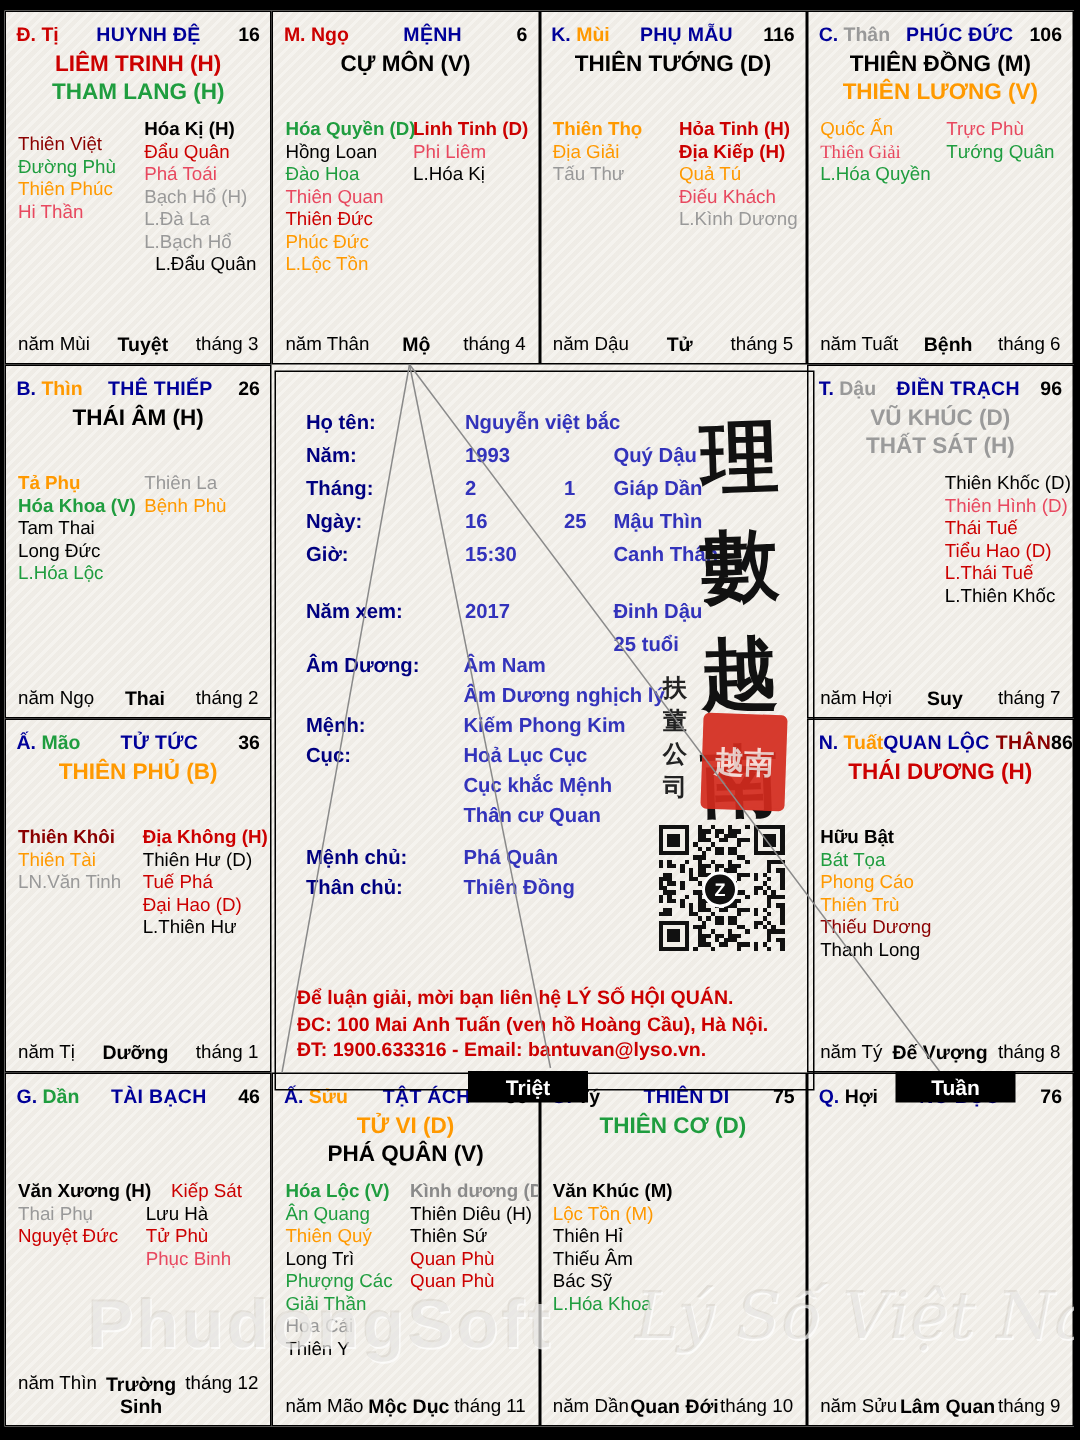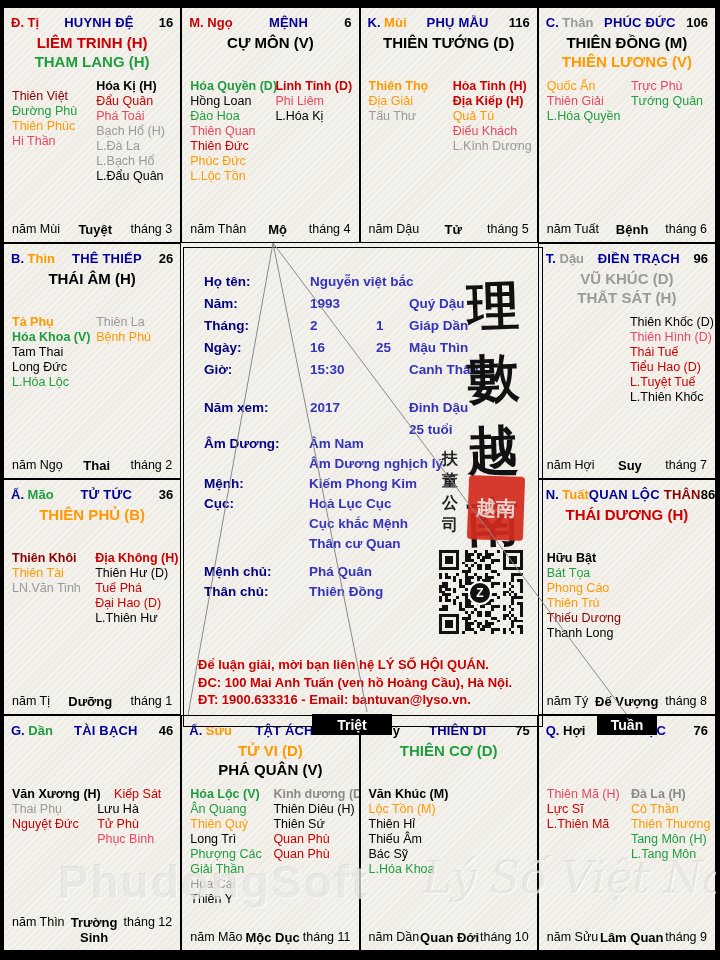--- a/index.html
+++ b/index.html
@@ -91,21 +91,21 @@
             <div style="color: rgb(255, 153, 0);">Thiên Phúc</div>
             <div style="color: rgb(232, 72, 95);">Hi Thần</div>
           </div>
           <div class="colR">
             <div style="color: rgb(0, 0, 0); font-weight: bold;">Hóa Kị (H)</div>
             <div style="color: rgb(204, 0, 0);">Đẩu Quân</div>
             <div style="color: rgb(232, 72, 95);">Phá Toái</div>
             <div style="color: rgb(153, 153, 153);">Bạch Hổ (H)</div>
             <div style="color: rgb(153, 153, 153);">L.Đà La</div>
             <div style="color: rgb(153, 153, 153);">L.Bạch Hổ</div>
-            <div style="color: rgb(0, 0, 0);">L.Đẩu Quân</div>
+            <div style="color: rgb(0, 0, 0); text-align: center;">L.Đẩu Quân</div>
           </div>
         </div>
         <div class="cellfoot">
           <span>năm Mùi</span>
           <span class="cyc">Tuyệt</span>
           <span>tháng 3</span>
         </div>
       </div>
       <div class="cell" style="grid-area: 1 / 2;">
         <div class="cellhead">
@@ -176,21 +176,21 @@
           <span class="pname">PHÚC ĐỨC</span>
           <span class="pnum">106</span>
         </div>
         <div class="mains">
           <div style="color: rgb(0, 0, 0);">THIÊN ĐỒNG (M)</div>
           <div style="color: rgb(255, 153, 0);">THIÊN LƯƠNG (V)</div>
         </div>
         <div class="cols">
           <div class="colL">
             <div style="color: rgb(255, 153, 0);">Quốc Ấn</div>
-            <div style="color: rgb(232, 72, 95);">Thiên Giải</div>
+            <div style="color: rgb(232, 72, 95); font-family: Liberation Serif, serif;">Thiên Giải</div>
             <div style="color: rgb(31, 157, 63);">L.Hóa Quyền</div>
           </div>
           <div class="colR">
             <div style="color: rgb(232, 72, 95);">Trực Phù</div>
             <div style="color: rgb(31, 157, 63);">Tướng Quân</div>
           </div>
         </div>
         <div class="cellfoot">
           <span>năm Tuất</span>
           <span class="cyc">Bệnh</span>
@@ -237,21 +237,21 @@
           <div style="color: rgb(154, 154, 154);">VŨ KHÚC (D)</div>
           <div style="color: rgb(154, 154, 154);">THẤT SÁT (H)</div>
         </div>
         <div class="cols">
           <div class="colL"></div>
           <div class="colR">
             <div style="color: rgb(0, 0, 0);">Thiên Khốc (D)</div>
             <div style="color: rgb(232, 72, 95);">Thiên Hình (D)</div>
             <div style="color: rgb(204, 0, 0);">Thái Tuế</div>
             <div style="color: rgb(204, 0, 0);">Tiểu Hao (D)</div>
-            <div style="color: rgb(204, 0, 0);">L.Tuyệt Tuế</div>
+            <div style="color: rgb(204, 0, 0);">L.Thái Tuế</div>
             <div style="color: rgb(0, 0, 0);">L.Thiên Khốc</div>
           </div>
         </div>
         <div class="cellfoot">
           <span>năm Hợi</span>
           <span class="cyc">Suy</span>
           <span>tháng 7</span>
         </div>
       </div>
       <div class="cell" style="grid-area: 3 / 1;">
@@ -401,34 +401,20 @@
         </div>
       </div>
       <div class="cell" style="grid-area: 4 / 4;">
         <div class="cellhead">
           <span class="stem" style="color: rgb(0, 0, 153);">Q.</span>
           <span style="color: rgb(0, 0, 0);">&nbsp;Hợi</span>
           <span class="pname">NÔ BỘC</span>
           <span class="pnum">76</span>
         </div>
         <div class="mains"></div>
-        <div class="cols">
-          <div class="colL">
-            <div style="color: rgb(232, 72, 95);">Thiên Mã (H)</div>
-            <div style="color: rgb(204, 0, 0);">Lực Sĩ</div>
-            <div style="color: rgb(204, 0, 0);">L.Thiên Mã</div>
-          </div>
-          <div class="colR">
-            <div style="color: rgb(138, 138, 138); font-weight: bold;">Đà La (H)</div>
-            <div style="color: rgb(255, 153, 0);">Cô Thần</div>
-            <div style="color: rgb(255, 153, 0);">Thiên Thương</div>
-            <div style="color: rgb(31, 157, 63);">Tang Môn (H)</div>
-            <div style="color: rgb(31, 157, 63);">L.Tang Môn</div>
-          </div>
-        </div>
         <div class="cellfoot">
           <span>năm Sửu</span>
           <span class="cyc">Lâm Quan</span>
           <span>tháng 9</span>
         </div>
       </div>
     </div>
 
   <div id="center">
     <div id="birthblock">
@@ -743,17 +729,17 @@
         <rect x="12" y="28" width="1" height="1" fill="#111"></rect>
         <rect x="18" y="28" width="1" height="1" fill="#111"></rect>
         <rect x="22" y="28" width="1" height="1" fill="#111"></rect>
         <rect x="25" y="28" width="1" height="1" fill="#111"></rect>
         <rect x="28" y="28" width="1" height="1" fill="#111"></rect>
       </svg>
     <div id="qrz">Z</div>
   </div>
 
   <div class="badge" id="badge-triet" style="left:309px;top:707px;">Triệt</div>
-  <div class="badge" id="badge-tuan" style="left:594px;top:707px;width:60px;">Tuần</div>
+  <div class="badge" id="badge-tuan" style="left:594px;top:707px;width:80px;">Tuần</div>
 
   <div class="wm" id="wm1">PhudongSoft</div>
   <div class="wm" id="wm2">Lý Số Việt Nam</div>
 </div>
 
 </body></html>

